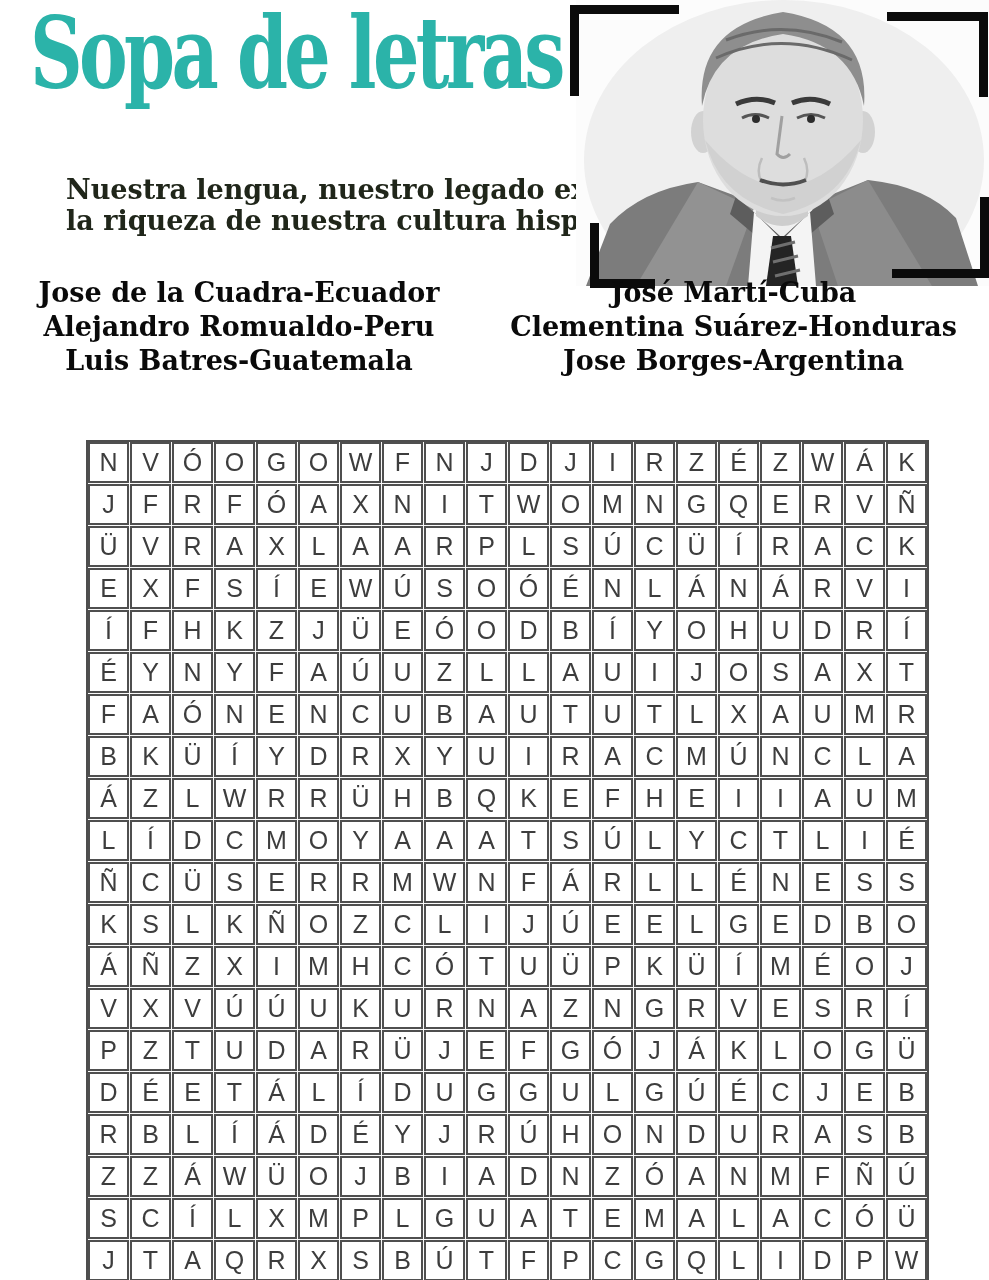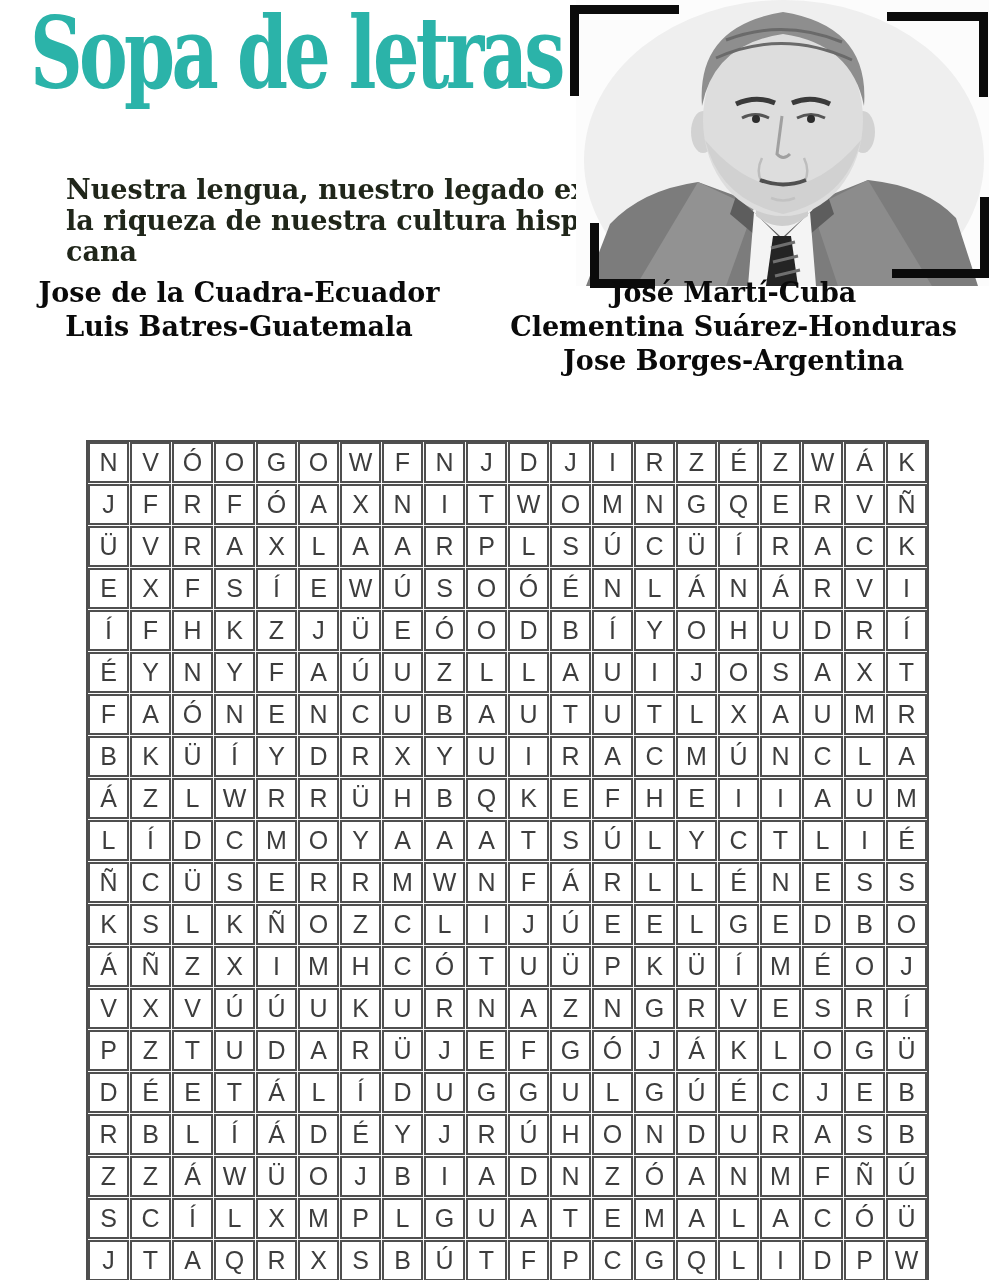--- a/index.html
+++ b/index.html
@@ -43,21 +43,20 @@
 </head>
 <body>
 
 <div class="page">
 
   <h1 class="title" style="color: rgb(43, 179, 169);">Sopa de letras</h1>
 
   <div class="intro" style="color: rgb(32, 38, 26);">
     <div>Nuestra lengua, nuestro legado explorando</div>
     <div>la riqueza de nuestra cultura hispanoameri</div>
-    <div>cana</div>
   </div>
 
   <div class="photo">
     <svg viewBox="0 0 413 286" preserveAspectRatio="none">
       <rect x="0" y="0" width="413" height="286" fill="#fcfcfc"></rect>
       <ellipse cx="208" cy="160" rx="200" ry="160" fill="#efefef"></ellipse>
 
       <path d="M10,286 L34,224 Q66,190 122,182 L160,196 L206,238 L252,196 L292,180 Q350,186 380,218 L402,286 Z" fill="#7c7c7c"></path>
       <path d="M122,182 L178,208 L150,286 L60,286 Z" fill="#929292"></path>
       <path d="M292,180 L236,208 L262,286 L356,286 Z" fill="#8c8c8c"></path>
@@ -96,20 +95,21 @@
     </svg>
     <div class="bracket bracket-tl"></div>
     <div class="bracket bracket-tr"></div>
     <div class="bracket bracket-br"></div>
     <div class="bracket bracket-bl"></div>
   </div>
 
   <div class="lists" style="color: rgb(10, 10, 10);">
     <div class="list-col left">
       <div>Jose de la Cuadra-Ecuador</div>
+      <div>Alejandro Romualdo-Peru</div>
       <div>Luis Batres-Guatemala</div>
     </div>
     <div class="list-col right">
       <div>José Martí-Cuba</div>
       <div>Clementina Suárez-Honduras</div>
       <div>Jose Borges-Argentina</div>
     </div>
   </div>
 
   <div class="grid">

